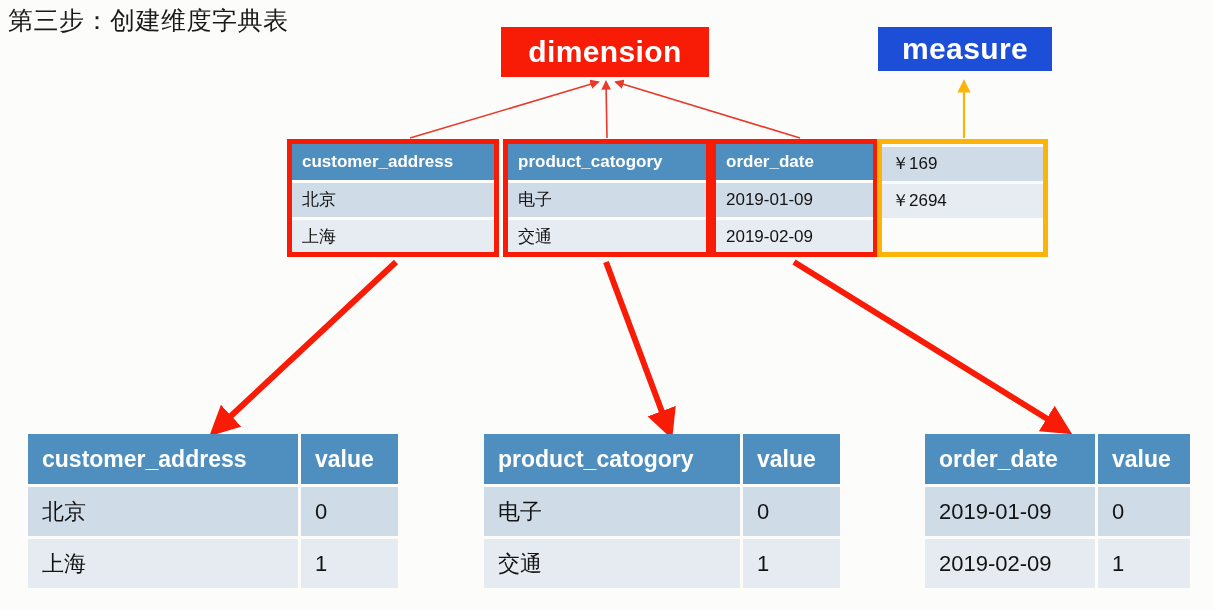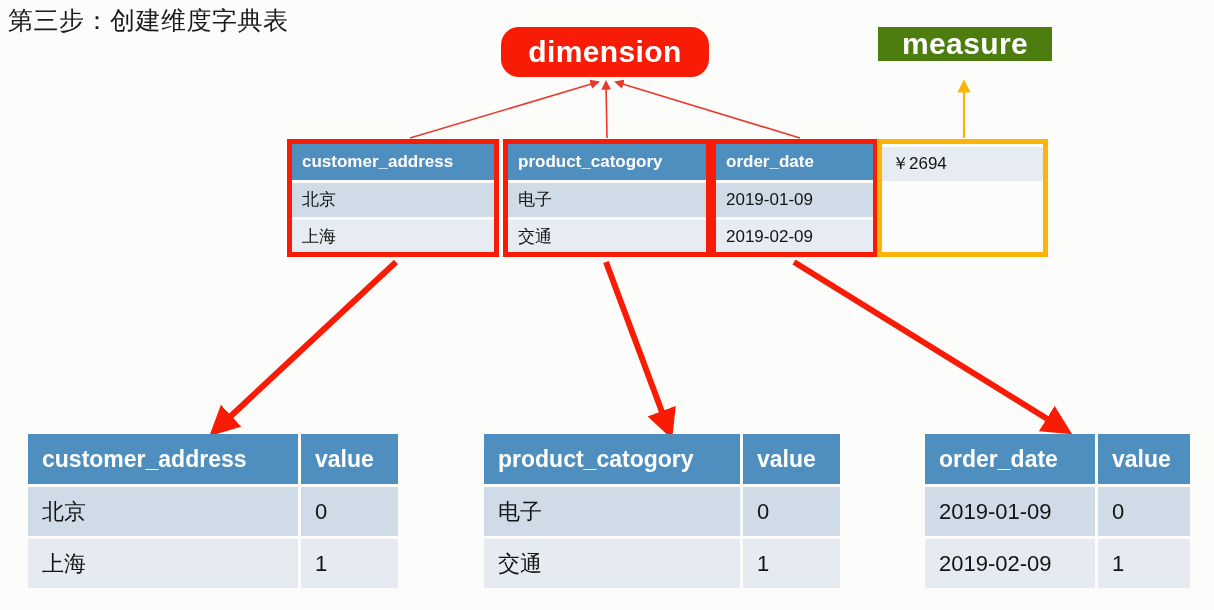--- a/index.html
+++ b/index.html
@@ -40,28 +40,27 @@
     color: #ffffff;
     font-size: 30px;
     letter-spacing: 0.4px;
   }
   #tag-dimension {
     left: 501px;
     top: 27px;
     width: 208px;
     height: 50px;
     background: #f81b06;
-    border-radius: 18px;
   }
   #tag-measure {
     left: 878px;
     top: 27px;
     width: 174px;
-    height: 34px;
-    background: #4d7c0f;
+    height: 44px;
+    background: #1d4ed8;
   }
 
   
   .mcol {
     position: absolute;
     top: 144px;
   }
   .mcol .cell {
     box-sizing: border-box;
     height: 34px;
@@ -202,20 +201,21 @@
     <div class="cell hdr">product_catogory</div>
     <div class="cell r1">电子</div>
     <div class="cell r2">交通</div>
   </div>
   <div class="mcol" id="mcol-2">
     <div class="cell hdr">order_date</div>
     <div class="cell r1">2019-01-09</div>
     <div class="cell r2">2019-02-09</div>
   </div>
   <div class="mcol" id="mcol-3">
+    <div class="cell r1">￥169</div>
     <div class="cell r2">￥2694</div>
   </div>
 
   <div class="hibox red" id="hi-0"></div>
   <div class="hibox red" id="hi-1"></div>
   <div class="hibox red" id="hi-2"></div>
   <div class="hibox amber" id="hi-3"></div>
 
   <div class="dict" id="dict-0">
     <div class="row hdr">

